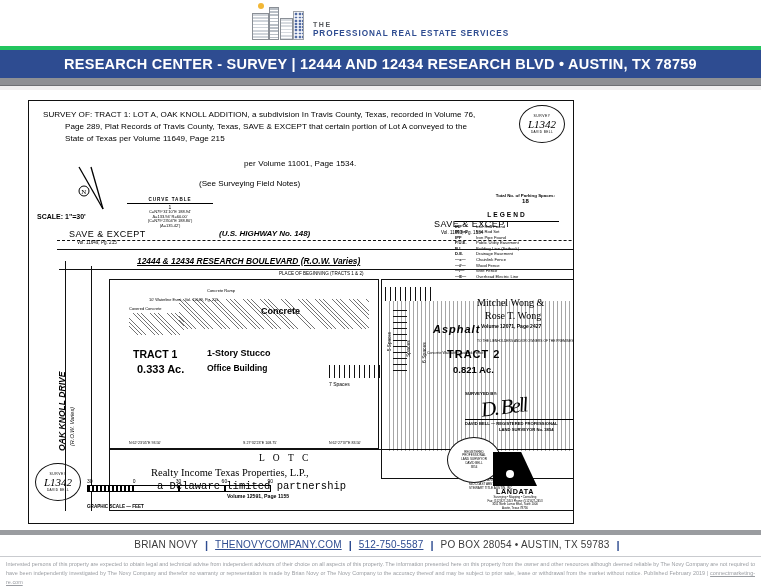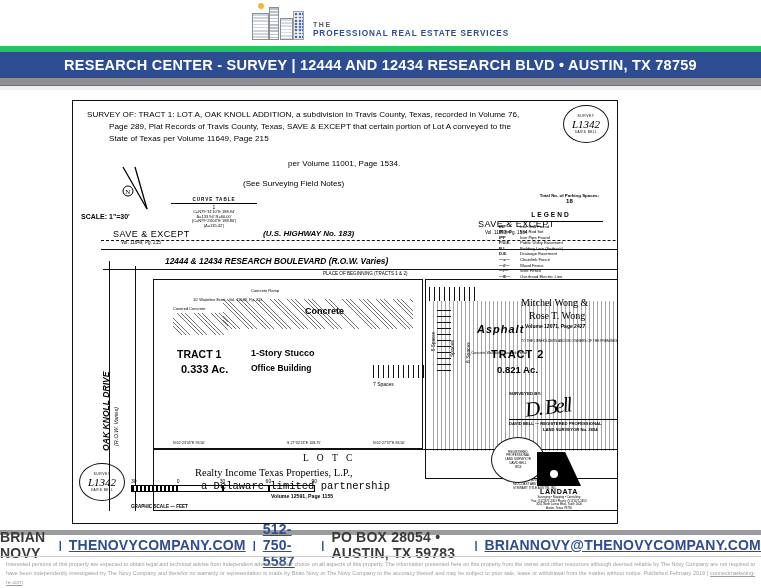--- a/index.html
+++ b/index.html
@@ -42,33 +42,33 @@
   .logo-sub {
     font-size: 8.2px; font-weight: bold; letter-spacing: .92px; color: #2e4c91;
     margin-top: 2px;
   }
 
   
   .title-band {
     height: 32px; width: 100%;
     background: #2e4c91;
     display: flex; align-items: center; justify-content: center;
-    border-top: 6px solid #22c55e;
+    border-top: 4px solid #22c55e;
   }
   .title-band .t {
     color: #ffffff; font-size: 14.5px; font-weight: bold; letter-spacing: .25px;
     white-space: nowrap;
   }
   .band-gray { height: 8px; width: 100%; background: #8e9094; border-bottom: 1px solid #6e7074; }
   .band-gray2 { height: 4px; width: 100%; background: #f0f0f0; }
 
   
   .sheet-area {
     position: absolute; left: 0; top: 90px; width: 610px; height: 440px;
-    background: #ffffff; padding: 10px 36px 6px 28px; margin-left: 44px;
+    background: #ffffff; padding: 10px 36px 6px 28px;
   }
   .sheet {
     position: relative; width: 100%; height: 100%;
     border: 1.4px solid #111; background: #fff;
     font-family: "Liberation Sans", sans-serif;
     overflow: hidden;
   }
   .sheet .tx { position: absolute; color: #000; white-space: nowrap; line-height: 1.22; }
   .it { font-style: italic; }
   .bd { font-weight: bold; }
@@ -151,21 +151,21 @@
   .vert { transform-origin: 0 0; }
 
   
   .foot-rule { position: absolute; left: 0; top: 530px; width: 761px; height: 5px; background: #9a9ca0; }
   .contact {
     position: absolute; left: 0; top: 535px; width: 761px; height: 19px;
     display: flex; align-items: center; justify-content: center;
     background: #ffffff;
   }
   .contact .c {
-    font-size: 14px; font-weight: bold; color: #3a3a3a; letter-spacing: .2px;
+    font-size: 10px; font-weight: normal; color: #3a3a3a; letter-spacing: .2px;
   }
   .contact .c.link { color: #2e4c91; text-decoration: underline; }
   .contact .sep { color: #2e4c91; font-weight: bold; font-size: 11px; margin: 0 7px; }
   .disc-wrap {
     position: absolute; left: 0; top: 556px; width: 761px; height: 32px;
     border-top: 1px solid #c9cbcf; padding: 3px 6px 0 6px;
   }
   .disc {
     font-size: 5.45px; color: #9a9da2; line-height: 1.62; text-align: justify;
     letter-spacing: .01px;
@@ -284,22 +284,22 @@
         <div class="legend-row">
             <span class="k">—E—</span>
             <span>Overhead Electric Line</span>
           </div>
       </div>
 
       <div class="road-line" style="left:28px; top:148px; width:640px; height:1.2px;"></div>
       <div class="dashline" style="left:28px; top:139px; width:640px;"></div>
       <div class="road-line" style="left:30px; top:168px; width:636px; height:1.2px;"></div>
 
-      <div class="tx it bd" style="left:190px; top:128px; font-size:8px;">(U.S. HIGHWAY No. 183)</div>
-      <div class="tx it bd" style="left:92px; top:155px; font-size:8.4px;">12444 &amp; 12434 RESEARCH BOULEVARD (R.O.W. Varies)</div>
+      <div class="tx it bd" style="left:190px; top:128px; font-size:8px;">(U.S. HIGHWAY No. 148)</div>
+      <div class="tx it bd" style="left:108px; top:155px; font-size:8.4px;text-decoration:underline;">12444 &amp; 12434 RESEARCH BOULEVARD (R.O.W. Varies)</div>
       <div class="tx" style="left:250px; top:170px; font-size:4.6px;">PLACE OF BEGINNING (TRACTS 1 &amp; 2)</div>
 
       <div class="tx" style="left:40px; top:128px; font-size:9px; letter-spacing:.5px;">SAVE &amp; EXCEPT</div>
       <div class="tx" style="left:48px; top:139px; font-size:4.6px;">Vol. 11649, Pg. 215</div>
 
       <div class="tx" style="left:405px; top:118px; font-size:9px; letter-spacing:.5px;">SAVE &amp; EXCEPT</div>
       <div class="tx" style="left:412px; top:129px; font-size:4.6px;">Vol. 11001, Pg. 1534</div>
 
       <div class="road-line" style="left:36px; top:160px; width:1.2px; height:250px;"></div>
       <div class="road-line" style="left:62px; top:165px; width:1.2px; height:245px;"></div>
@@ -410,20 +410,19 @@
 
   <div class="contact">
     <span class="c">BRIAN NOVY</span>
     <span class="sep">|</span>
     <span class="c link">THENOVYCOMPANY.COM</span>
     <span class="sep">|</span>
     <span class="c link">512-750-5587</span>
     <span class="sep">|</span>
     <span class="c">PO BOX 28054 • AUSTIN, TX 59783</span>
     <span class="sep">|</span>
-    <span class="c link">BRIANNOVY@THENOVYCOMPANY.COM</span>
   </div>
 
   <div class="disc-wrap">
     <div class="disc"><span>Interested persons of this property are expected to obtain legal and technical advise from independent advisors of their choice on all aspects of this property. The information presented here on this property from the owner and other resources although deemed reliable by The Novy Company are not required to have been independently investigated by The Novy Company and therefor no warranty or representation is made by Brian Novy or The Novy Company to the accuracy thereof and may be subject to prior sale, lease or withdrawal from the market without notice. Published February 2019 | </span><span class="lnk">connectmarketing-re.com</span></div>
   </div>
 
 </div>
 
 </body></html>

